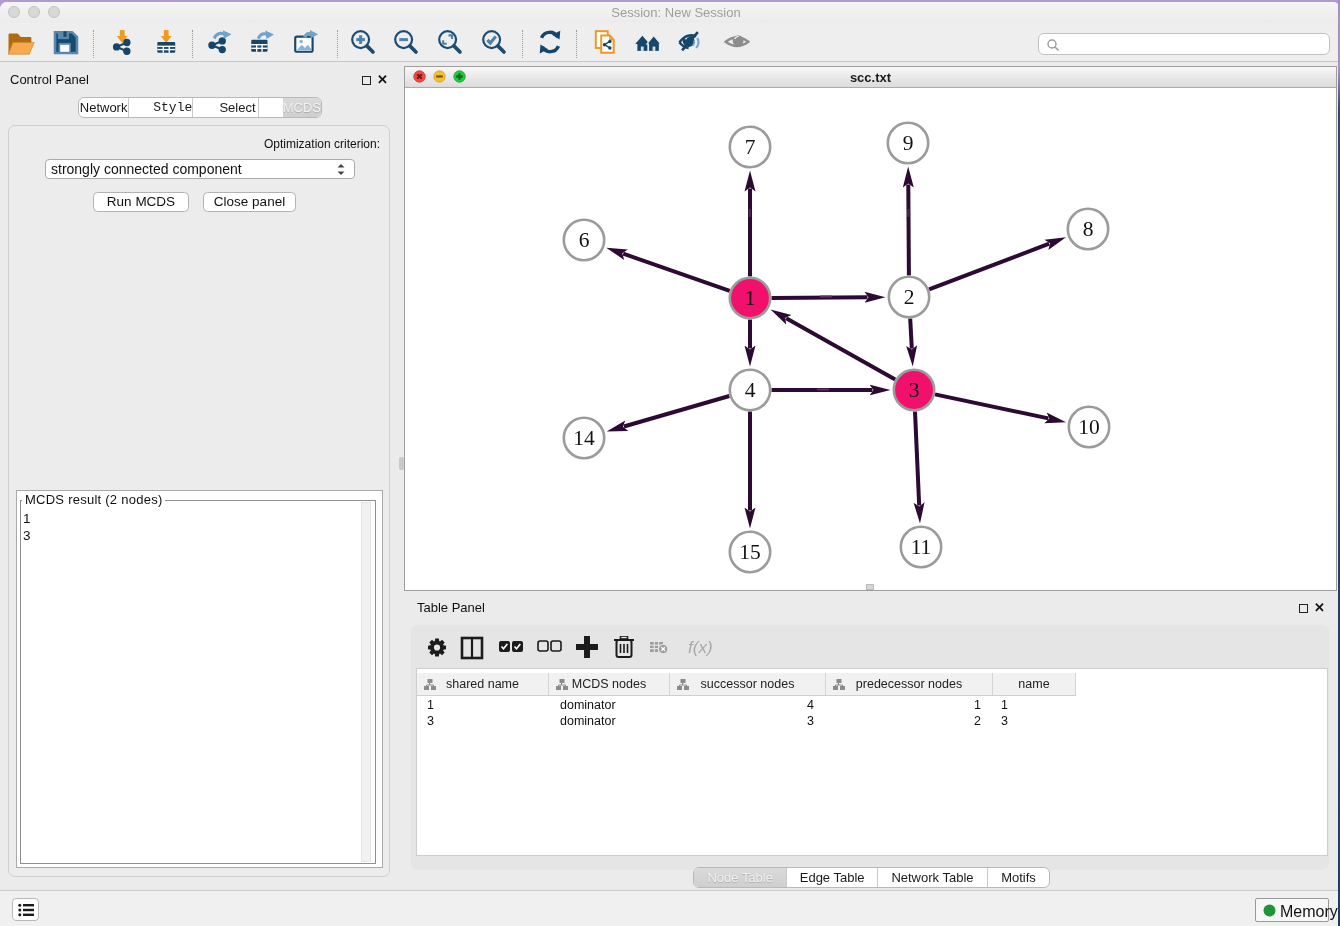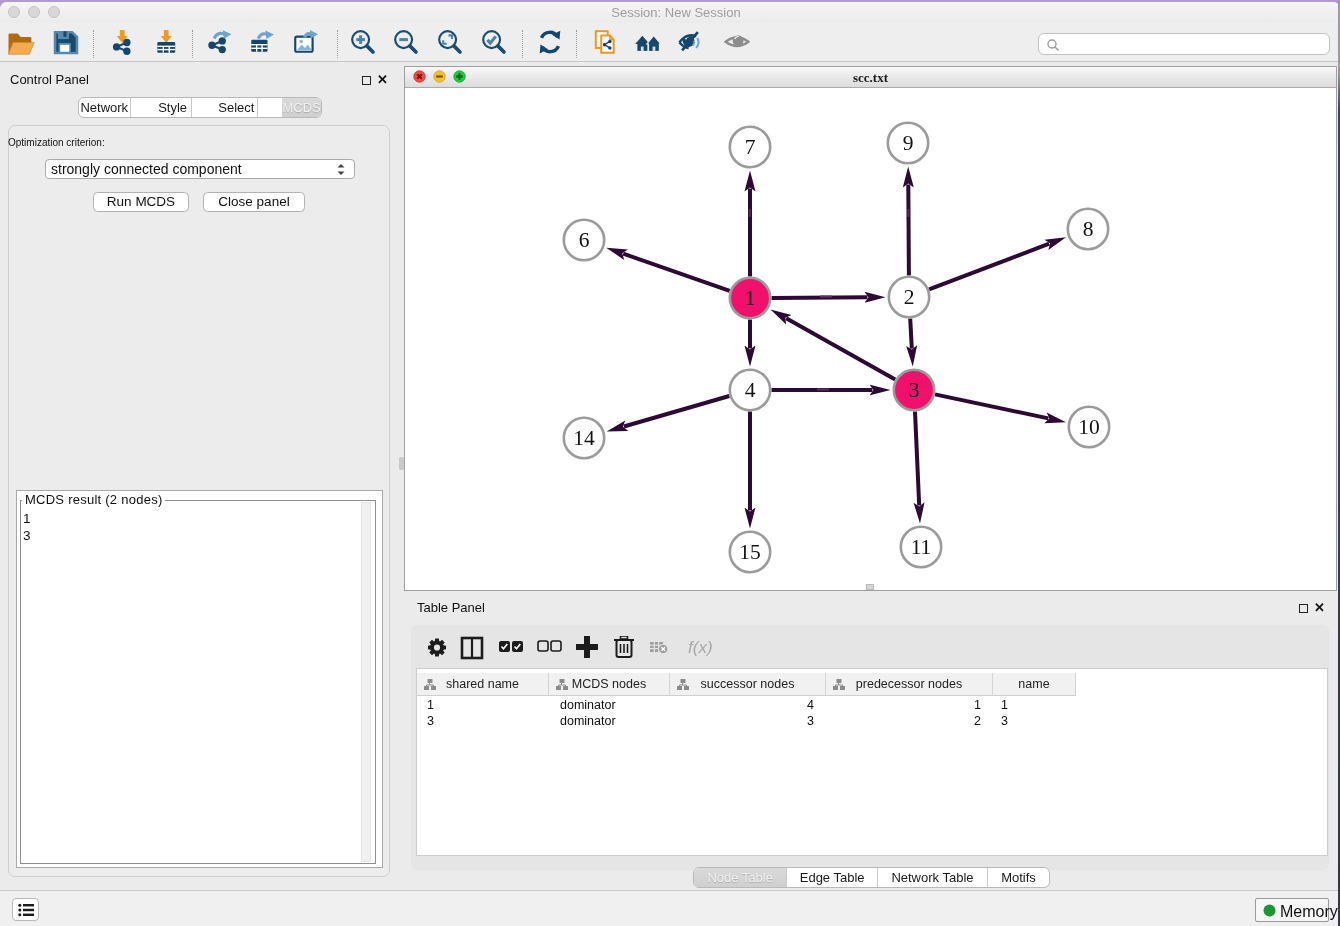--- a/index.html
+++ b/index.html
@@ -26,42 +26,42 @@
 .pclose{position:absolute;font-size:13px;font-weight:bold;color:#111;}
 .tabs{position:absolute;height:21px;background:#fff;border:1px solid #b9b9b9;
   border-radius:6px;display:flex;overflow:hidden;}
 .tab{height:100%;font-size:13px;color:#1a1a1a;text-align:center;line-height:19px;
   border-right:1px solid #c9c9c9;}
 .tab:last-child{border-right:none;}
 .tabsel{background:linear-gradient(#dadada,#cfcfcf);color:#f2f2f2;
   text-shadow:0 1px 1px #aaa;}
 #cpbox{position:absolute;left:8px;top:125px;width:382px;height:752px;
   background:#ececec;border:1px solid #cfcfcf;border-radius:7px;}
-#optlabel{position:absolute;left:8px;top:137px;width:372px;text-align:left;
-  font-size:10px;color:#111;}
+#optlabel{position:absolute;left:8px;top:137px;width:372px;text-align:right;
+  font-size:12px;color:#111;}
 #optsel{position:absolute;left:45px;top:159px;width:310px;height:20px;background:#fff;
   border:1px solid #ababab;border-radius:4px;font-size:14px;color:#111;
   line-height:18px;padding-left:5px;}
 .btn{position:absolute;height:20px;background:#fff;border:1px solid #b3b3b3;
   border-radius:4.5px;font-size:13.5px;color:#111;text-align:center;line-height:18px;}
 #mcdsbox{position:absolute;left:16px;top:490px;width:367px;height:378px;
   background:#fff;border:1px solid #aaa;}
 #mcdsfield{position:absolute;left:3px;top:9px;width:356px;height:364px;
   border:1px solid #8f8f8f;}
 #mcdstitle{position:absolute;left:5px;top:1px;background:#fff;padding:0 3px;
   font-size:13px;letter-spacing:.25px;color:#111;}
 #mcdstext{position:absolute;left:6px;top:20px;font-size:13.5px;line-height:16.5px;color:#111;}
 #mcdsscroll{position:absolute;right:11px;top:11px;width:10px;height:360px;
   background:#f1f1f1;border:1px solid #e4e4e4;}
 #vsplit{position:absolute;left:399px;top:457px;width:5px;height:13px;
   background:#c9c9c9;border-radius:2px;}
 #netframe{position:absolute;left:404px;top:66px;width:933px;height:525px;
   background:#fff;border:1px solid #9f9f9f;}
 #nettitle{position:absolute;left:0;top:0;width:100%;height:21px;
-  background:linear-gradient(#f7f7f7,#dcdcdc);border-bottom:1px solid #ababab;font-family:Liberation Serif, serif;}
+  background:linear-gradient(#f7f7f7,#dcdcdc);border-bottom:1px solid #ababab;}
 #netname{position:absolute;left:0;right:0;top:3px;text-align:center;font-size:13px;
   font-weight:600;color:#1a1a1a;}
 #hsplit{position:absolute;left:866px;top:584px;width:8px;height:6px;
   background:#d6d6d6;border:1px solid #bbb;z-index:5;}
 #tptitle{position:absolute;left:417px;top:600px;font-size:13px;color:#111;}
 #tpbox{position:absolute;left:411px;top:625px;width:918px;height:245px;
   background:#e5e5e5;border-radius:6px;}
 #tpwhite{position:absolute;left:416px;top:668px;width:912px;height:188px;
   background:#fff;border:1px solid #cdcdcd;}
 .th{position:absolute;top:673px;height:23px;background:#f1f1f1;
@@ -231,34 +231,34 @@
     <circle cx="6" cy="6" r="4" fill="none" stroke="#9a9a9a" stroke-width="1.4"></circle>
     <line x1="9" y1="9" x2="12.5" y2="12.5" stroke="#9a9a9a" stroke-width="1.6"></line>
   </svg>
 </div>
 </div>
 <div id="cptitle">Control Panel</div>
 <div class="psq" style="left:362px;top:76px;"></div>
 <div class="pclose" style="left:377px;top:72px;">✕</div>
 <div class="tabs" style="left:78px;top:97px;width:244px;gap:24px;">
   <div class="tab" style="width:74px;">Network</div>
-  <div class="tab" style="width:53px;">Style</div>
+  <div class="tab" style="width:53px;font-family:Liberation Mono, monospace;">Style</div>
   <div class="tab" style="width:61px;">Select</div>
   <div class="tab tabsel" style="width:56px;">MCDS</div>
 </div>
 <div id="cpbox"></div>
 <div id="optlabel">Optimization criterion:</div>
 <div id="optsel">strongly connected component
   <svg style="position:absolute;right:7px;top:3px;" width="12" height="13" viewBox="0 0 12 13">
     <path d="M2.5 4.5L6 1l3.5 3.5z" fill="#444"></path>
     <path d="M2.5 8.5L6 12l3.5-3.5z" fill="#444"></path>
   </svg>
 </div>
 <div class="btn" style="left:93px;top:192px;width:96px;">Run MCDS</div>
-<div class="btn" style="left:203px;top:192px;width:102px;">Close panel</div>
+<div class="btn" style="left:203px;top:192px;width:93px;">Close panel</div>
 <div id="mcdsbox">
   <div id="mcdsscroll"></div>
   <div id="mcdsfield"></div>
   <div id="mcdstitle">MCDS result (2 nodes)</div>
   <div id="mcdstext">1<br>3</div>
 </div>
 <div id="vsplit"></div>
 <div id="netframe">
   <div id="nettitle">
     <svg style="position:absolute;left:8px;top:3px;" width="62" height="13" viewBox="0 0 62 13">

